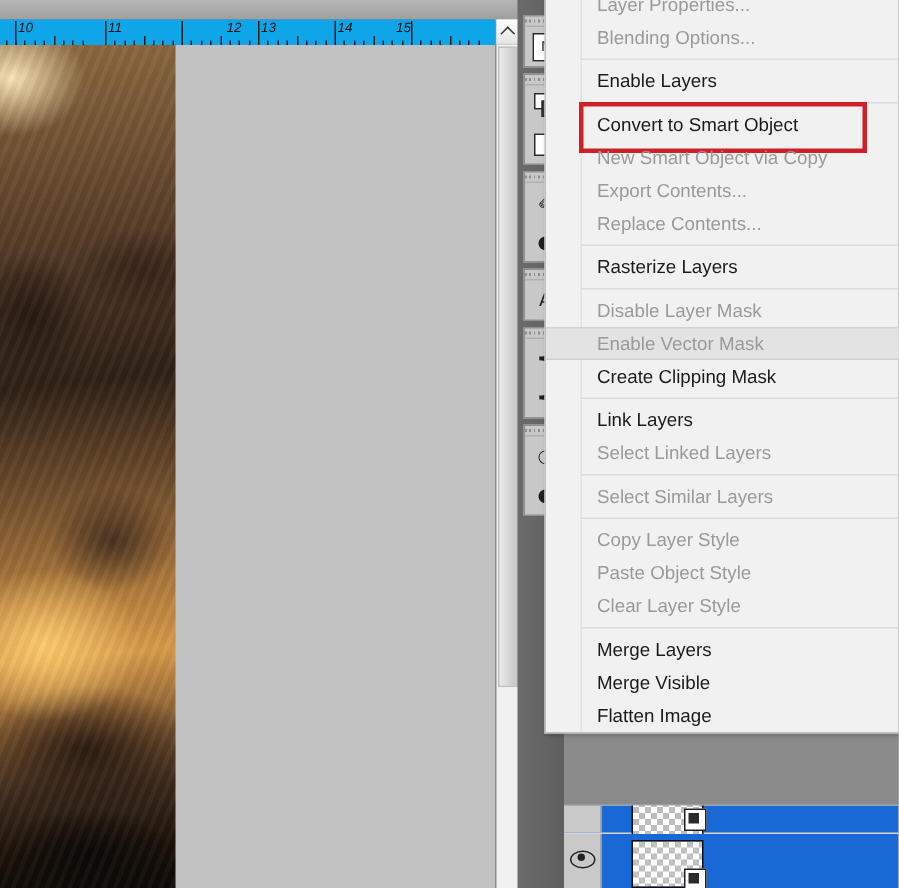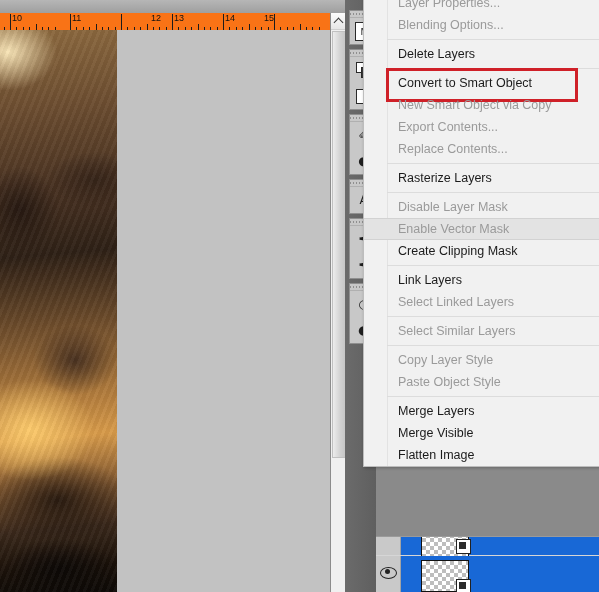--- a/index.html
+++ b/index.html
@@ -9,21 +9,21 @@
     background:#8a8a8a;position:relative;
   }
   #app{position:absolute;inset:0;}
 
   
   .doc-window{position:absolute;left:0;top:0;width:345px;height:592px;background:#a9a9a9;}
   .doc-topbar{position:absolute;left:0;top:0;width:345px;height:13px;
      background:linear-gradient(#b6b6b6,#9f9f9f);border-bottom:1px solid #6f6f6f;}
 
   .ruler{position:absolute;left:0;top:13px;width:330px;height:17px;
-     background:#f97316;border-bottom:5px solid #c2410c;overflow:hidden;}
+     background:#0ea5e9;border-bottom:5px solid #c2410c;overflow:hidden;font-style:italic;}
   .ruler .tick{position:absolute;bottom:0;width:1px;background:#1c1c1c;}
   .ruler .lab{position:absolute;top:0px;font-size:9px;line-height:10px;color:#111;
      font-family:"Liberation Sans",sans-serif;}
 
   .canvas-area{position:absolute;left:0;top:30px;width:330px;height:562px;
      background:#c2c2c2;overflow:hidden;}
   .photo{position:absolute;left:0;top:0;width:117px;height:562px;
      background:
        radial-gradient(ellipse 70px 55px at 8px 22px, rgba(255,236,190,.95), rgba(255,236,190,0) 70%),
        radial-gradient(ellipse 90px 70px at 30px 400px, rgba(255,205,110,.95), rgba(255,205,110,0) 72%),
@@ -255,21 +255,21 @@
     <div class="gutter"></div>
     <div class="ctx-wrap" id="ctx-body">
         <div style="position: relative;">
           <div class="mi dim">Layer Properties...</div>
         </div>
         <div style="position: relative;">
           <div class="mi dim">Blending Options...</div>
         </div>
         <div class="sep"></div>
         <div style="position: relative;">
-          <div class="mi">Delete Layers</div>
+          <div class="mi">Enable Layers</div>
         </div>
         <div class="sep"></div>
         <div style="position: relative;">
           <div class="mi">Convert to Smart Object</div>
           <div class="redbox"></div>
         </div>
         <div style="position: relative;">
           <div class="mi dim">New Smart Object via Copy</div>
         </div>
         <div style="position: relative;">
@@ -303,20 +303,23 @@
         <div style="position: relative;">
           <div class="mi dim">Select Similar Layers</div>
         </div>
         <div class="sep"></div>
         <div style="position: relative;">
           <div class="mi dim">Copy Layer Style</div>
         </div>
         <div style="position: relative;">
           <div class="mi dim">Paste Object Style</div>
         </div>
+        <div style="position: relative;">
+          <div class="mi dim">Clear Layer Style</div>
+        </div>
         <div class="sep"></div>
         <div style="position: relative;">
           <div class="mi">Merge Layers</div>
         </div>
         <div style="position: relative;">
           <div class="mi">Merge Visible</div>
         </div>
         <div style="position: relative;">
           <div class="mi">Flatten Image</div>
         </div>

